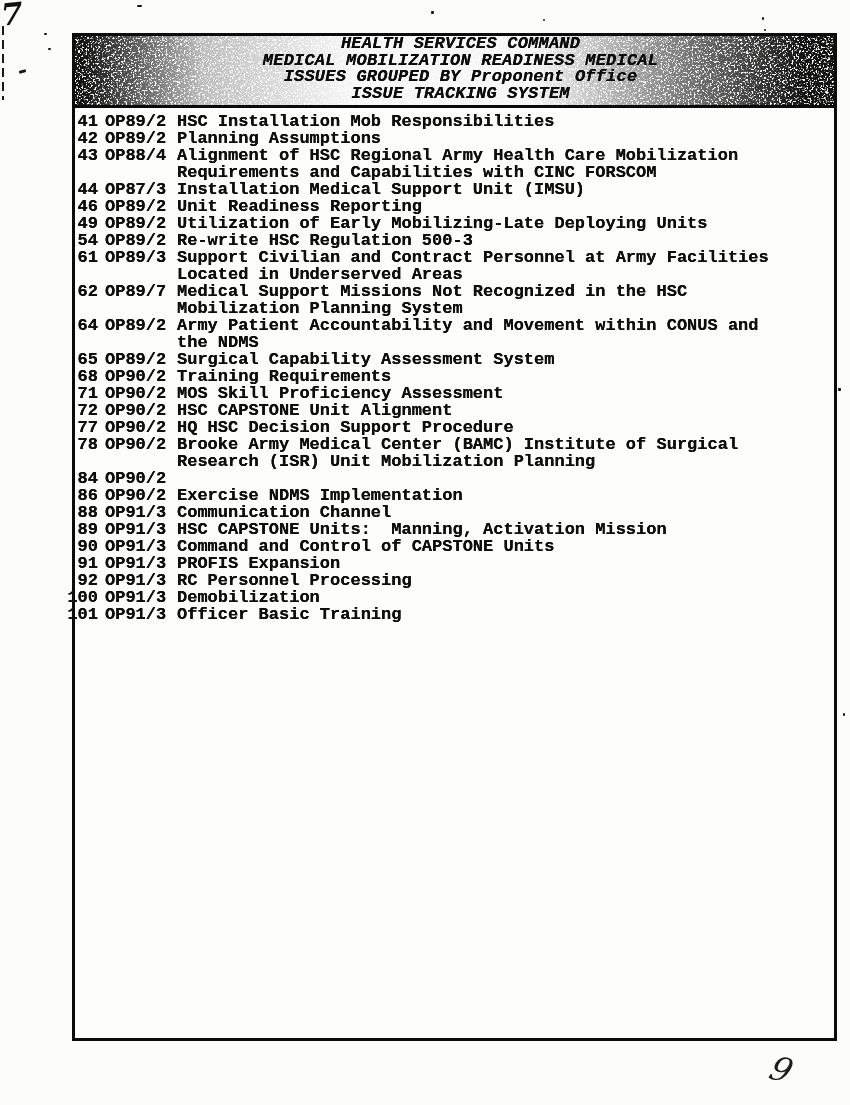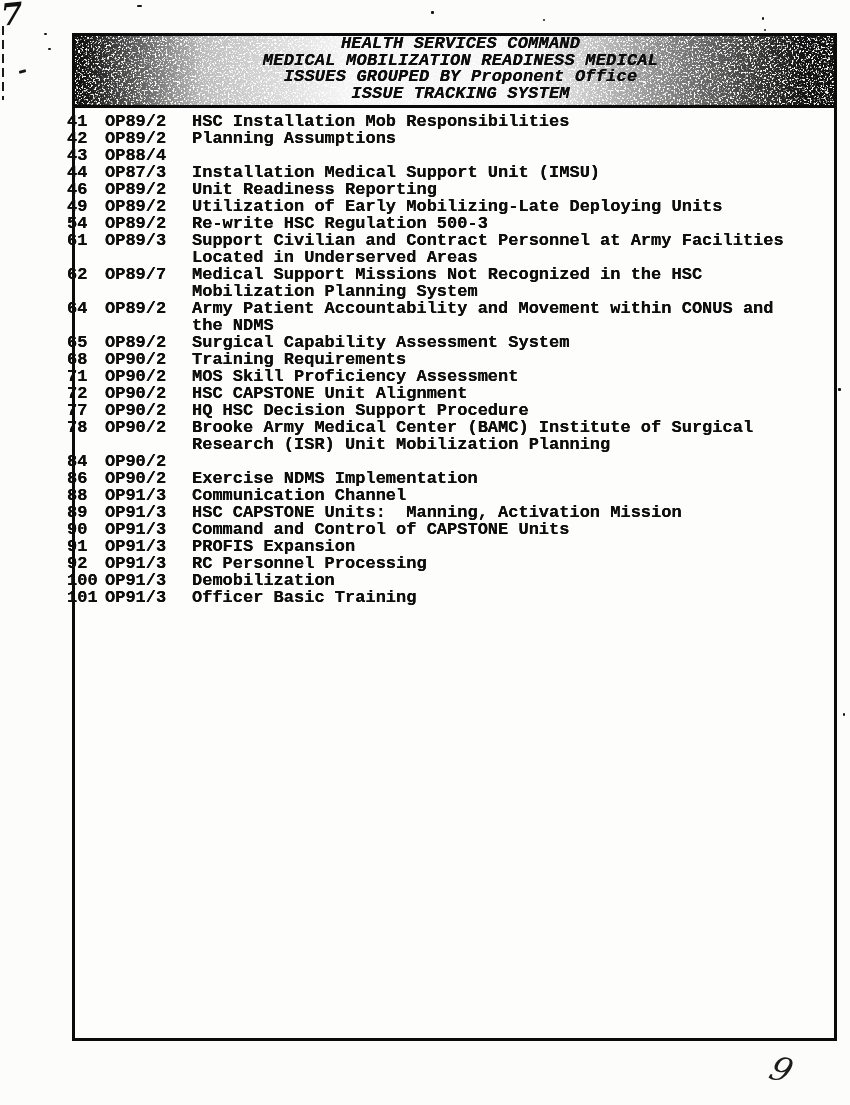--- a/index.html
+++ b/index.html
@@ -39,23 +39,23 @@
     letter-spacing:.2px;text-shadow:0 0 .5px #000;white-space:pre;
   }
 
   
   .issue-list{padding:5px 4px 0 2px;}
   .row{display:flex;align-items:flex-start;}
   .row span{
     font-size:17px;font-weight:700;line-height:17px;color:#0e0e0e;
     text-shadow:0 0 .4px #000;
   }
-  .num{flex:0 0 31px;margin-left:-10px;white-space:pre;}
+  .num{flex:0 0 31px;margin-left:-10px;text-align:right;white-space:pre;}
   .code{flex:0 0 62px;margin-left:7px;white-space:pre;}
-  .title{flex:1;margin-left:25px;white-space:pre-wrap;}
+  .title{flex:1;margin-left:10px;white-space:pre-wrap;}
 
   
   .mark-seven{
     position:absolute;left:1px;top:-4px;font-family:"DejaVu Serif",serif;
     font-size:31px;font-weight:700;color:#111;
     transform:skewX(-12deg) rotate(-6deg);z-index:3;
   }
   .mark-nine{
     position:absolute;left:771px;top:1050px;font-family:"DejaVu Serif",serif;
     font-style:italic;font-size:33px;color:#1c1c1c;
@@ -124,20 +124,22 @@
 
     <div class="row">
       <span class="num">42</span>
       <span class="code">OP89/2</span>
       <span class="title">Planning Assumptions</span>
     </div>
 
     <div class="row">
       <span class="num">43</span>
       <span class="code">OP88/4</span>
+      <span class="title">Alignment of HSC Regional Army Health Care Mobilization
+Requirements and Capabilities with CINC FORSCOM</span>
     </div>
 
     <div class="row">
       <span class="num">44</span>
       <span class="code">OP87/3</span>
       <span class="title">Installation Medical Support Unit (IMSU)</span>
     </div>
 
     <div class="row">
       <span class="num">46</span>

